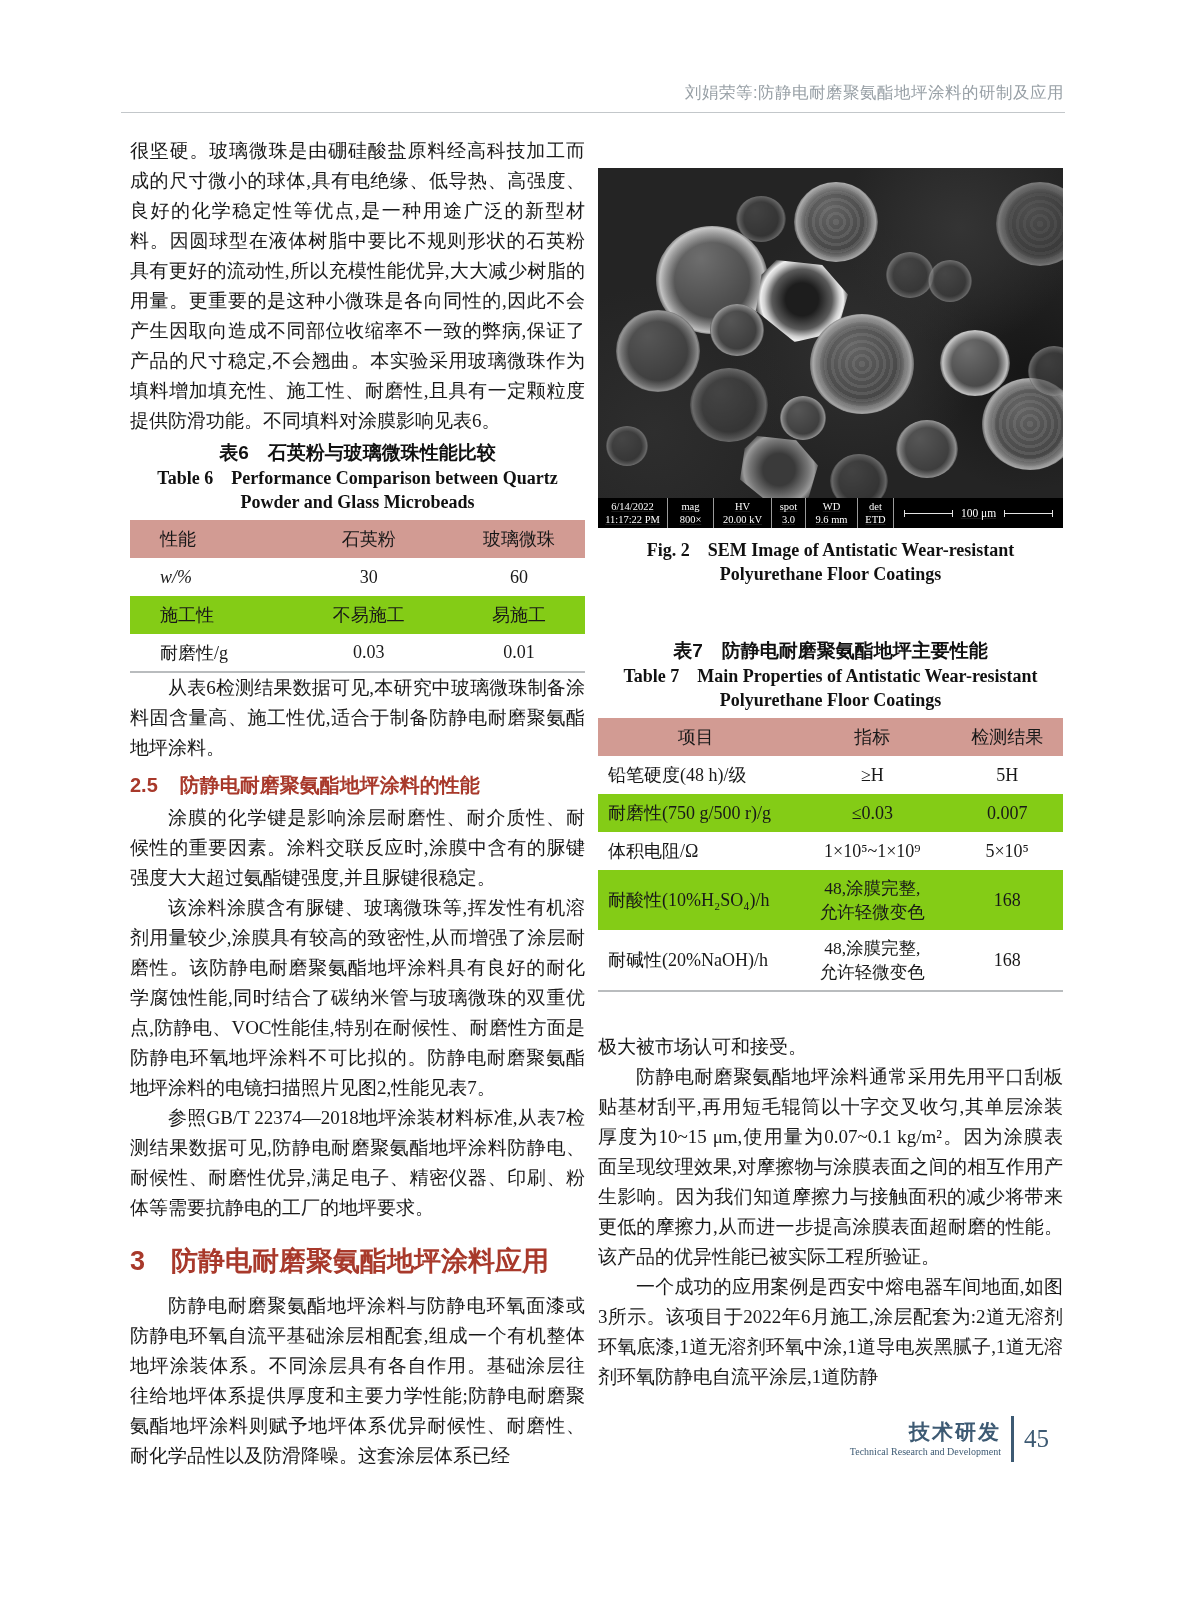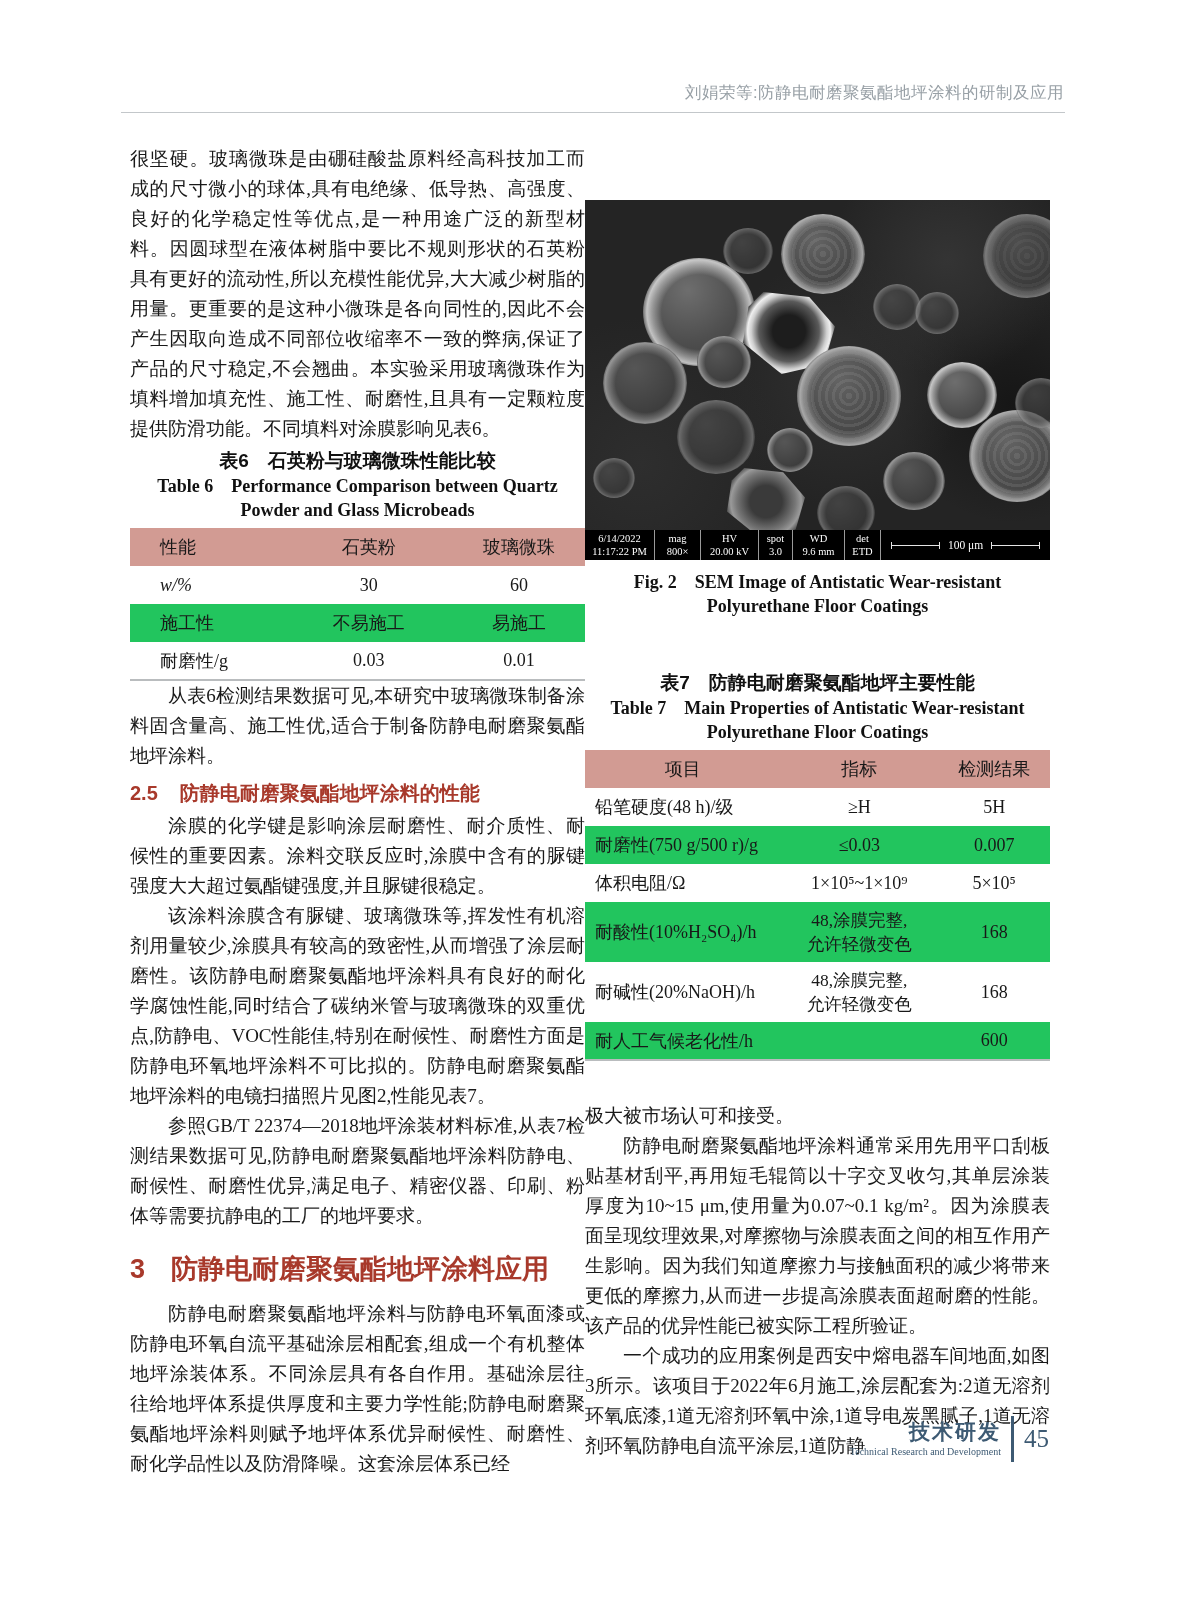--- a/index.html
+++ b/index.html
@@ -17,22 +17,22 @@
     position: absolute; top: 82px; right: 123px;
     font-family: "Liberation Sans", sans-serif;
     font-size: 16.5px; color: #98a0a6; letter-spacing: .5px;
   }
   .head-rule {
     position: absolute; top: 112px; left: 121px; right: 122px;
     height: 1px; background: #c3c7ca;
   }
   
   .columns {
-    position: absolute; top: 144px; left: 130px;
-    width: 933px; display: flex; 
+    position: absolute; top: 136px; left: 130px;
+    width: 933px; display: flex; gap: 13px;
   }
   .col-left  { width: 455px; }
   .col-right { width: 465px; }
   p.body {
     font-size: 19px; line-height: 30px; text-align: justify;
     text-justify: inter-ideograph; color: #191919;
   }
   p.indent { text-indent: 2em; }
   
   .blk-title { text-align: center; margin-top: 4px; }
@@ -45,21 +45,21 @@
     font-size: 18px; line-height: 24px; color: #111;
   }
   
   table.datatable {
     width: 100%; border-collapse: collapse; margin-top: 6px;
     font-size: 18px; color: #181818;
     border-bottom: 2px solid #b9bcbe;
   }
   table.datatable td { padding: 6px 16px; height: 38px; vertical-align: middle; }
   .band-a { background: #d29b93; }
-  .band-b { background: #22c55e; }
+  .band-b { background: #84cc16; }
   td.cl { text-align: left; }
   td.cc { text-align: center; }
   .t6 td.cl { padding-left: 30px; }
   .t7 td.cl { padding-left: 10px; }
   .t7 td.hdr { text-align: center; }
   td.pre { white-space: pre-line; line-height: 24px; font-size: 17.5px; }
   td.ital { font-style: italic; }
   
   .sec-sub {
     font-family: "Liberation Sans", sans-serif; font-weight: bold;
@@ -68,21 +68,21 @@
   }
   .sec-sub .num { margin-right: 22px; }
   .sec-big {
     font-family: "Liberation Sans", sans-serif; font-weight: bold;
     color: #a8392b; font-size: 27px; line-height: 36px;
     margin: 20px 0 12px 0;
   }
   .sec-big .num { margin-right: 26px; }
   .mt14 { }
   
-  .sem-wrap { margin-top: 56px; }
+  .sem-wrap { margin-top: 32px; text-decoration: underline; }
   .sem-img {
     position: relative; width: 465px; height: 330px;
     background:
       radial-gradient(circle at 78% 18%, #343434 0%, rgba(40,40,40,0) 26%),
       radial-gradient(circle at 12% 80%, #2e2e2e 0%, rgba(40,40,40,0) 30%),
       radial-gradient(circle at 55% 55%, #303030 0%, rgba(40,40,40,0) 40%),
       radial-gradient(circle at 92% 62%, #161616 0%, rgba(30,30,30,0) 25%),
       #242424;
     overflow: hidden;
   }
@@ -323,25 +323,20 @@
             <td class="cc pre">48,涂膜完整,
 允许轻微变色</td>
             <td class="cc">168</td>
           </tr>
           <tr>
             <td class="cl">耐碱性(20%NaOH)/h</td>
             <td class="cc pre">48,涂膜完整,
 允许轻微变色</td>
             <td class="cc">168</td>
           </tr>
-          <tr class="band-b">
-            <td class="cl">耐人工气候老化性/h</td>
-            <td class="cc"></td>
-            <td class="cc">600</td>
-          </tr>
         </tbody>
       </table>
 
       <p class="body after-table">极大被市场认可和接受。</p>
       <p class="body indent">防静电耐磨聚氨酯地坪涂料通常采用先用平口刮板贴基材刮平,再用短毛辊筒以十字交叉收匀,其单层涂装厚度为10~15 μm,使用量为0.07~0.1 kg/m²。因为涂膜表面呈现纹理效果,对摩擦物与涂膜表面之间的相互作用产生影响。因为我们知道摩擦力与接触面积的减少将带来更低的摩擦力,从而进一步提高涂膜表面超耐磨的性能。该产品的优异性能已被实际工程所验证。</p>
       <p class="body indent">一个成功的应用案例是西安中熔电器车间地面,如图3所示。该项目于2022年6月施工,涂层配套为:2道无溶剂环氧底漆,1道无溶剂环氧中涂,1道导电炭黑腻子,1道无溶剂环氧防静电自流平涂层,1道防静</p>
     </div>
   </div>
 
   <div class="footer">

